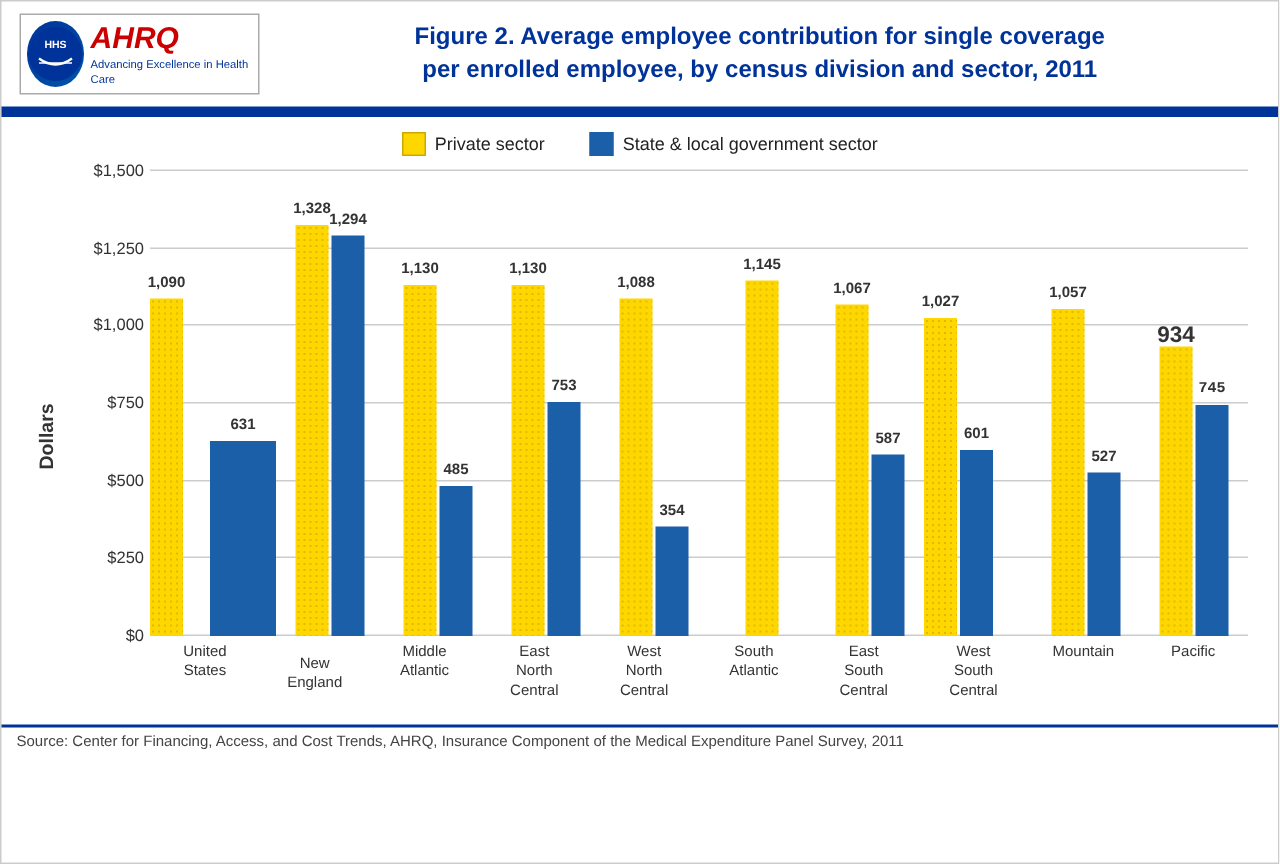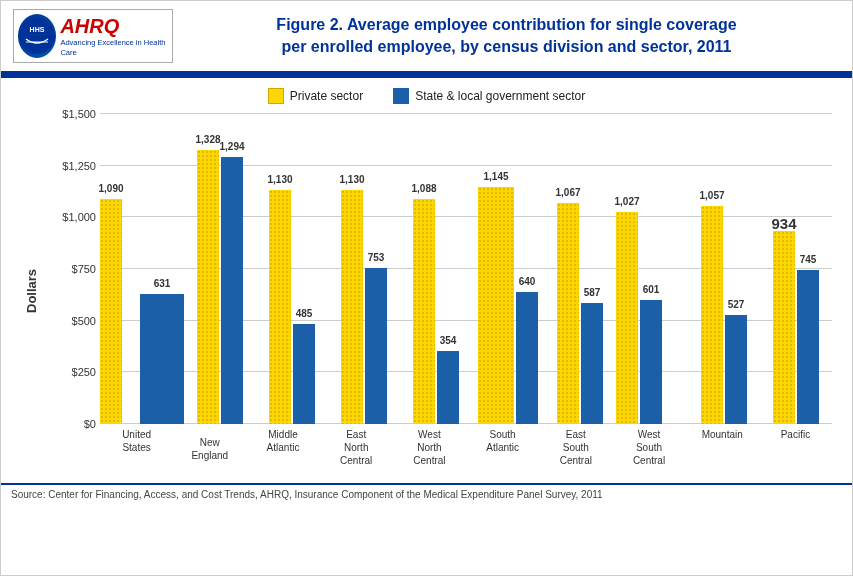--- a/index.html
+++ b/index.html
@@ -147,25 +147,22 @@
               </div>
               <div style="flex: 1 1 0%; display: flex; align-items: flex-end; justify-content: center; gap: 2px; height: 100%;">
                 <div style="width: 22px; height: 225px; background-color: rgb(255, 215, 0); background-image: radial-gradient(circle, rgba(180, 140, 0, 0.4) 1px, transparent 1px); background-size: 4px 4px; position: relative;">
                   <div style="position: absolute; top: -16px; left: 50%; transform: translateX(-50%); font-size: 10px; font-weight: bold; color: rgb(51, 51, 51); white-space: nowrap;">1,088</div>
                 </div>
                 <div style="width: 22px; height: 73px; background-color: rgb(26, 95, 168); position: relative;">
                   <div style="position: absolute; top: -16px; left: 50%; transform: translateX(-50%); font-size: 10px; font-weight: bold; color: rgb(51, 51, 51); white-space: nowrap;">354</div>
                 </div>
               </div>
               <div style="flex: 1 1 0%; display: flex; align-items: flex-end; justify-content: center; gap: 2px; height: 100%;">
-                <div style="width: 36px; height: 237px; background-color: rgb(255, 215, 0); background-image: radial-gradient(circle, rgba(180, 140, 0, 0.4) 1px, transparent 1px); background-size: 4px 4px; position: relative;">
+                <div style="width: 22px; height: 237px; background-color: rgb(255, 215, 0); background-image: radial-gradient(circle, rgba(180, 140, 0, 0.4) 1px, transparent 1px); background-size: 4px 4px; position: relative;">
                   <div style="position: absolute; top: -16px; left: 50%; transform: translateX(-50%); font-size: 10px; font-weight: bold; color: rgb(51, 51, 51); white-space: nowrap;">1,145</div>
-                </div>
-                <div style="width: 22px; height: 132px; background-color: rgb(26, 95, 168); position: relative;">
-                  <div style="position: absolute; top: -16px; left: 50%; transform: translateX(-50%); font-size: 10px; font-weight: bold; color: rgb(51, 51, 51); white-space: nowrap;">640</div>
                 </div>
               </div>
               <div style="flex: 1 1 0%; display: flex; align-items: flex-end; justify-content: center; gap: 2px; height: 100%;">
                 <div style="width: 22px; height: 221px; background-color: rgb(255, 215, 0); background-image: radial-gradient(circle, rgba(180, 140, 0, 0.4) 1px, transparent 1px); background-size: 4px 4px; position: relative;">
                   <div style="position: absolute; top: -16px; left: 50%; transform: translateX(-50%); font-size: 10px; font-weight: bold; color: rgb(51, 51, 51); white-space: nowrap;">1,067</div>
                 </div>
                 <div style="width: 22px; height: 121px; background-color: rgb(26, 95, 168); position: relative;">
                   <div style="position: absolute; top: -16px; left: 50%; transform: translateX(-50%); font-size: 10px; font-weight: bold; color: rgb(51, 51, 51); white-space: nowrap;">587</div>
                 </div>
               </div>
@@ -183,21 +180,21 @@
                 </div>
                 <div style="width: 22px; height: 109px; background-color: rgb(26, 95, 168); position: relative;">
                   <div style="position: absolute; top: -16px; left: 50%; transform: translateX(-50%); font-size: 10px; font-weight: bold; color: rgb(51, 51, 51); white-space: nowrap;">527</div>
                 </div>
               </div>
               <div style="flex: 1 1 0%; display: flex; align-items: flex-end; justify-content: center; gap: 2px; height: 100%;">
                 <div style="width: 22px; height: 193px; background-color: rgb(255, 215, 0); background-image: radial-gradient(circle, rgba(180, 140, 0, 0.4) 1px, transparent 1px); background-size: 4px 4px; position: relative;">
                   <div style="position: absolute; top: -16px; left: 50%; transform: translateX(-50%); font-size: 15px; font-weight: bold; color: rgb(51, 51, 51); white-space: nowrap;">934</div>
                 </div>
                 <div style="width: 22px; height: 154px; background-color: rgb(26, 95, 168); position: relative;">
-                  <div style="position: absolute; top: -16px; left: 50%; transform: translateX(-50%); font-size: 10px; font-weight: bold; color: rgb(51, 51, 51); white-space: nowrap;">745</div>
+                  <div style="position: absolute; top: -16px; left: 50%; transform: translateX(-50%); font-size: 10px; font-weight: bold; color: rgb(51, 51, 51); white-space: nowrap; font-family: Liberation Mono, monospace;">745</div>
                 </div>
               </div>
             </div>
           </div>
 
         <div class="x-labels" id="x-labels">
             <div style="flex: 1 1 0%; text-align: center; font-size: 10px; color: rgb(51, 51, 51); line-height: 1.3; padding-top: 4px;">United<br>States</div>
             <div style="flex: 1 1 0%; text-align: center; font-size: 10px; color: rgb(51, 51, 51); line-height: 1.3; padding-top: 12px;">New<br>England</div>
             <div style="flex: 1 1 0%; text-align: center; font-size: 10px; color: rgb(51, 51, 51); line-height: 1.3; padding-top: 4px;">Middle<br>Atlantic</div>
             <div style="flex: 1 1 0%; text-align: center; font-size: 10px; color: rgb(51, 51, 51); line-height: 1.3; padding-top: 4px;">East<br>North<br>Central</div>

